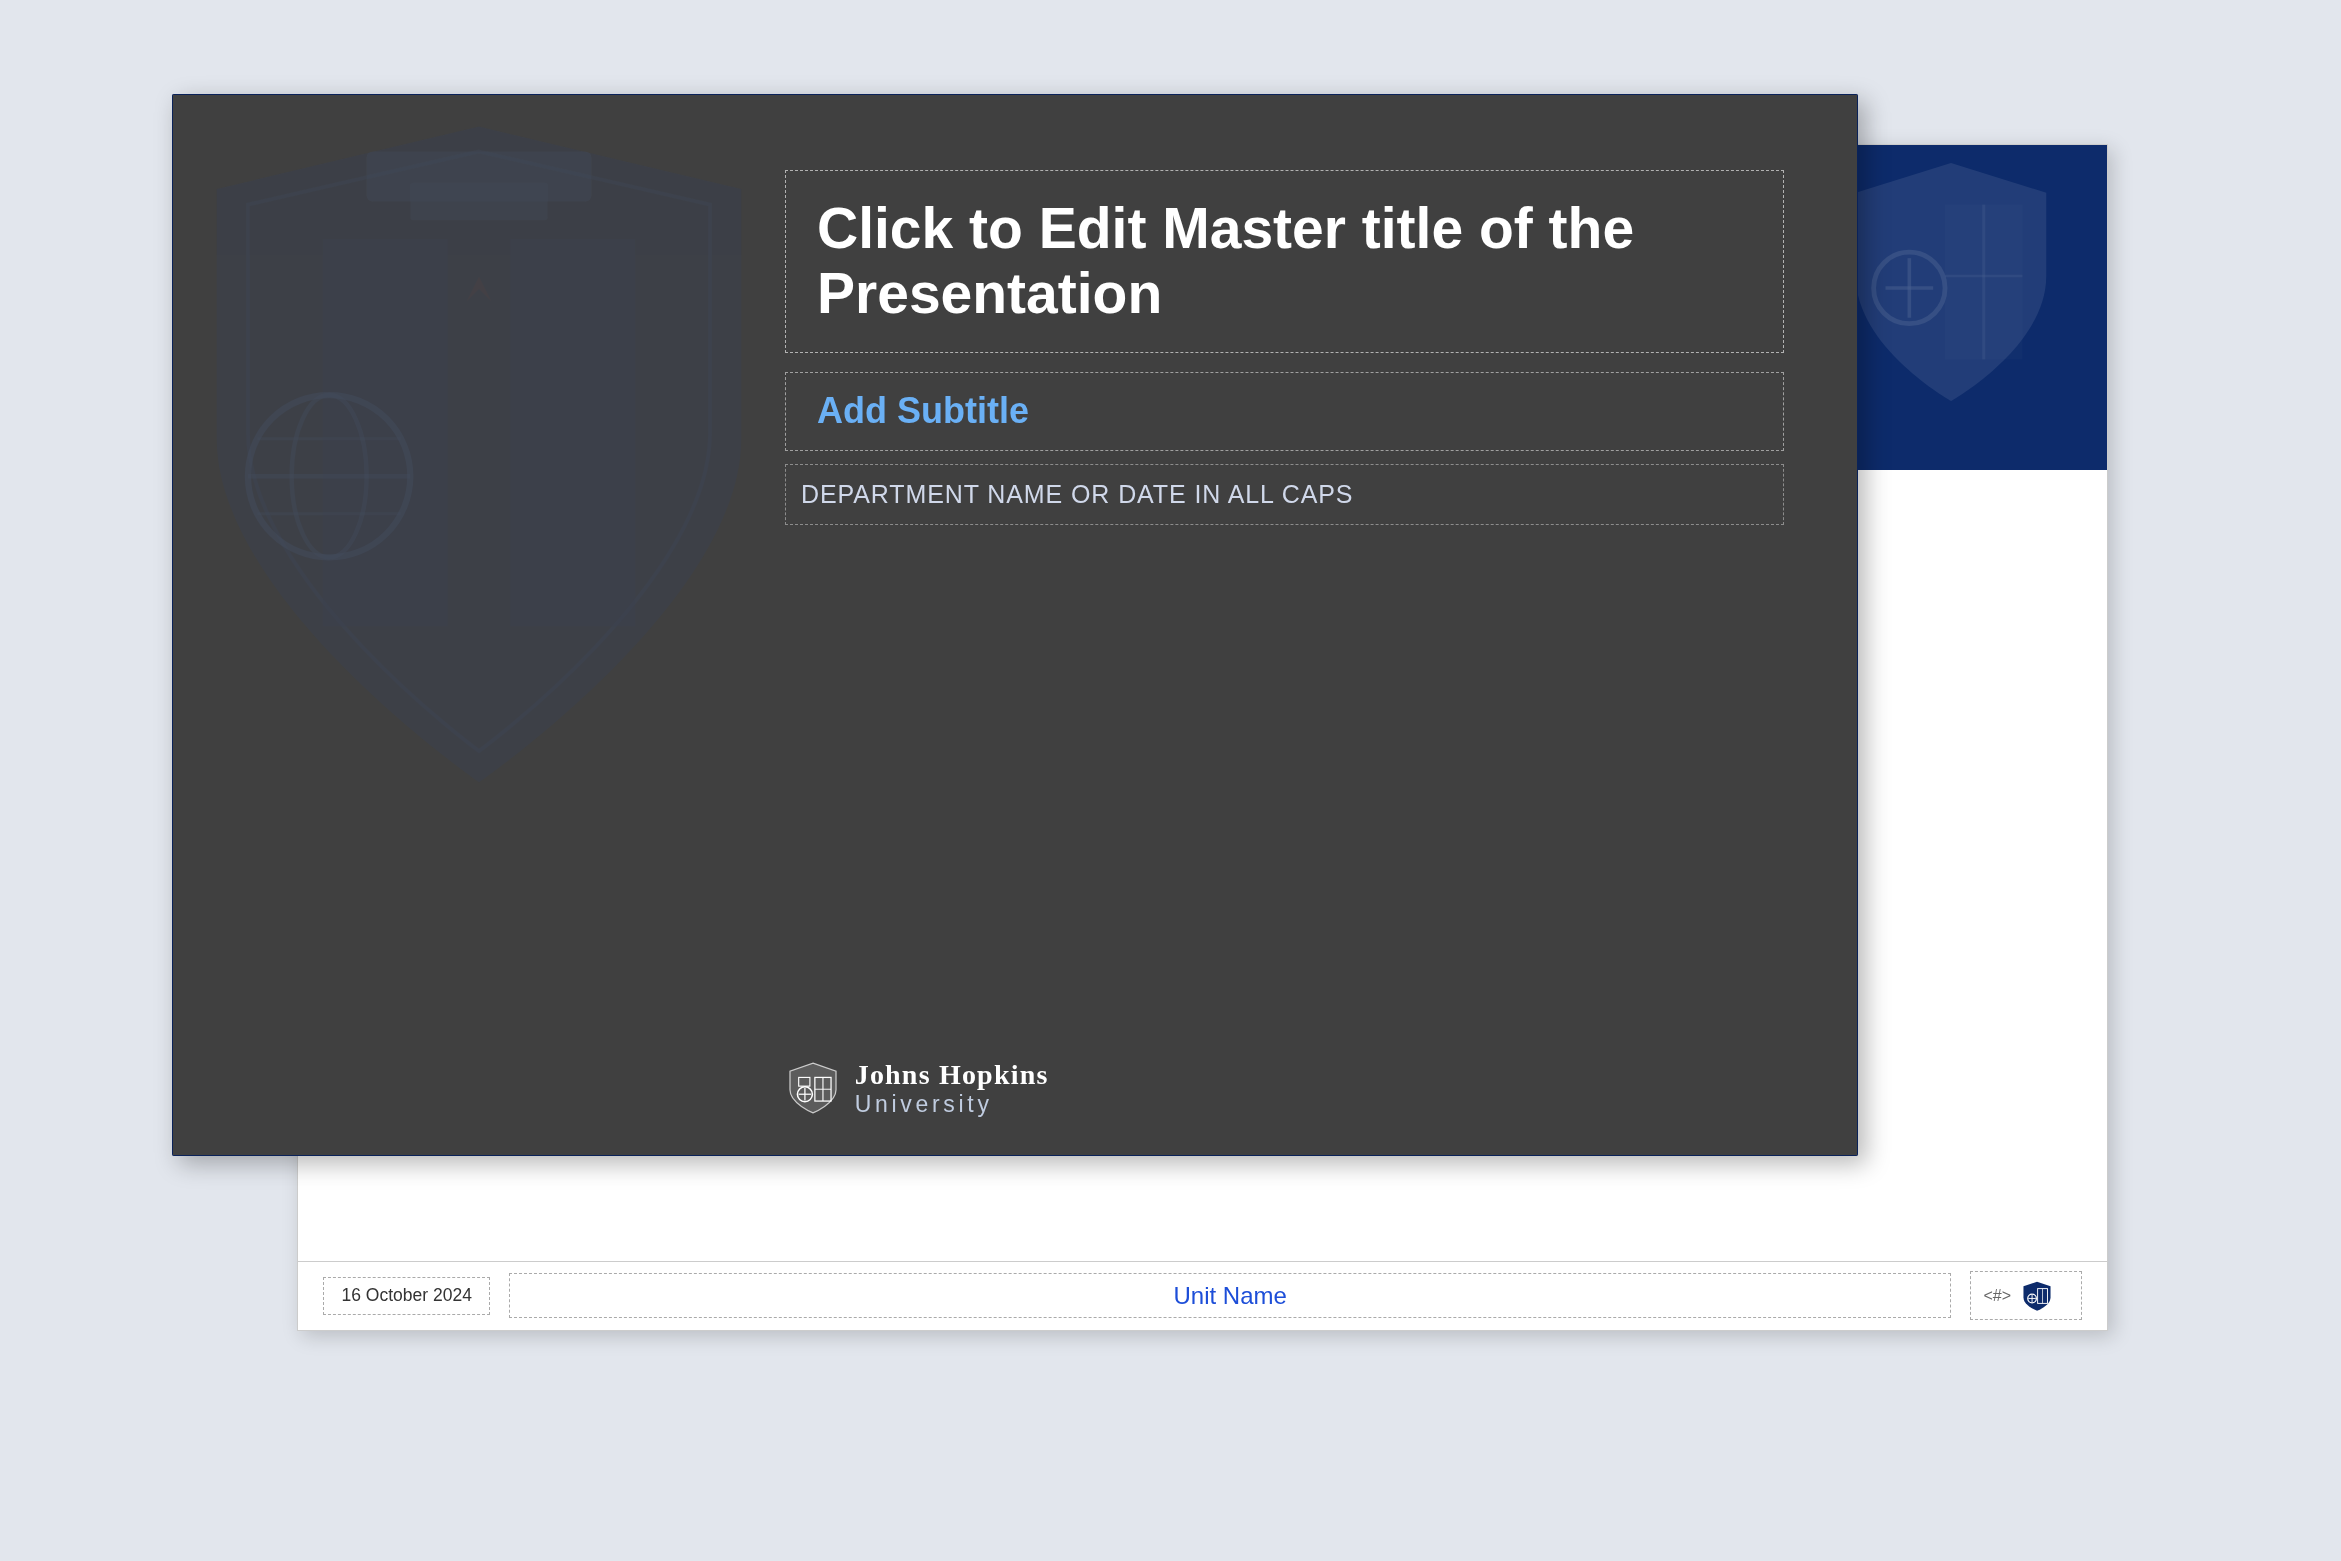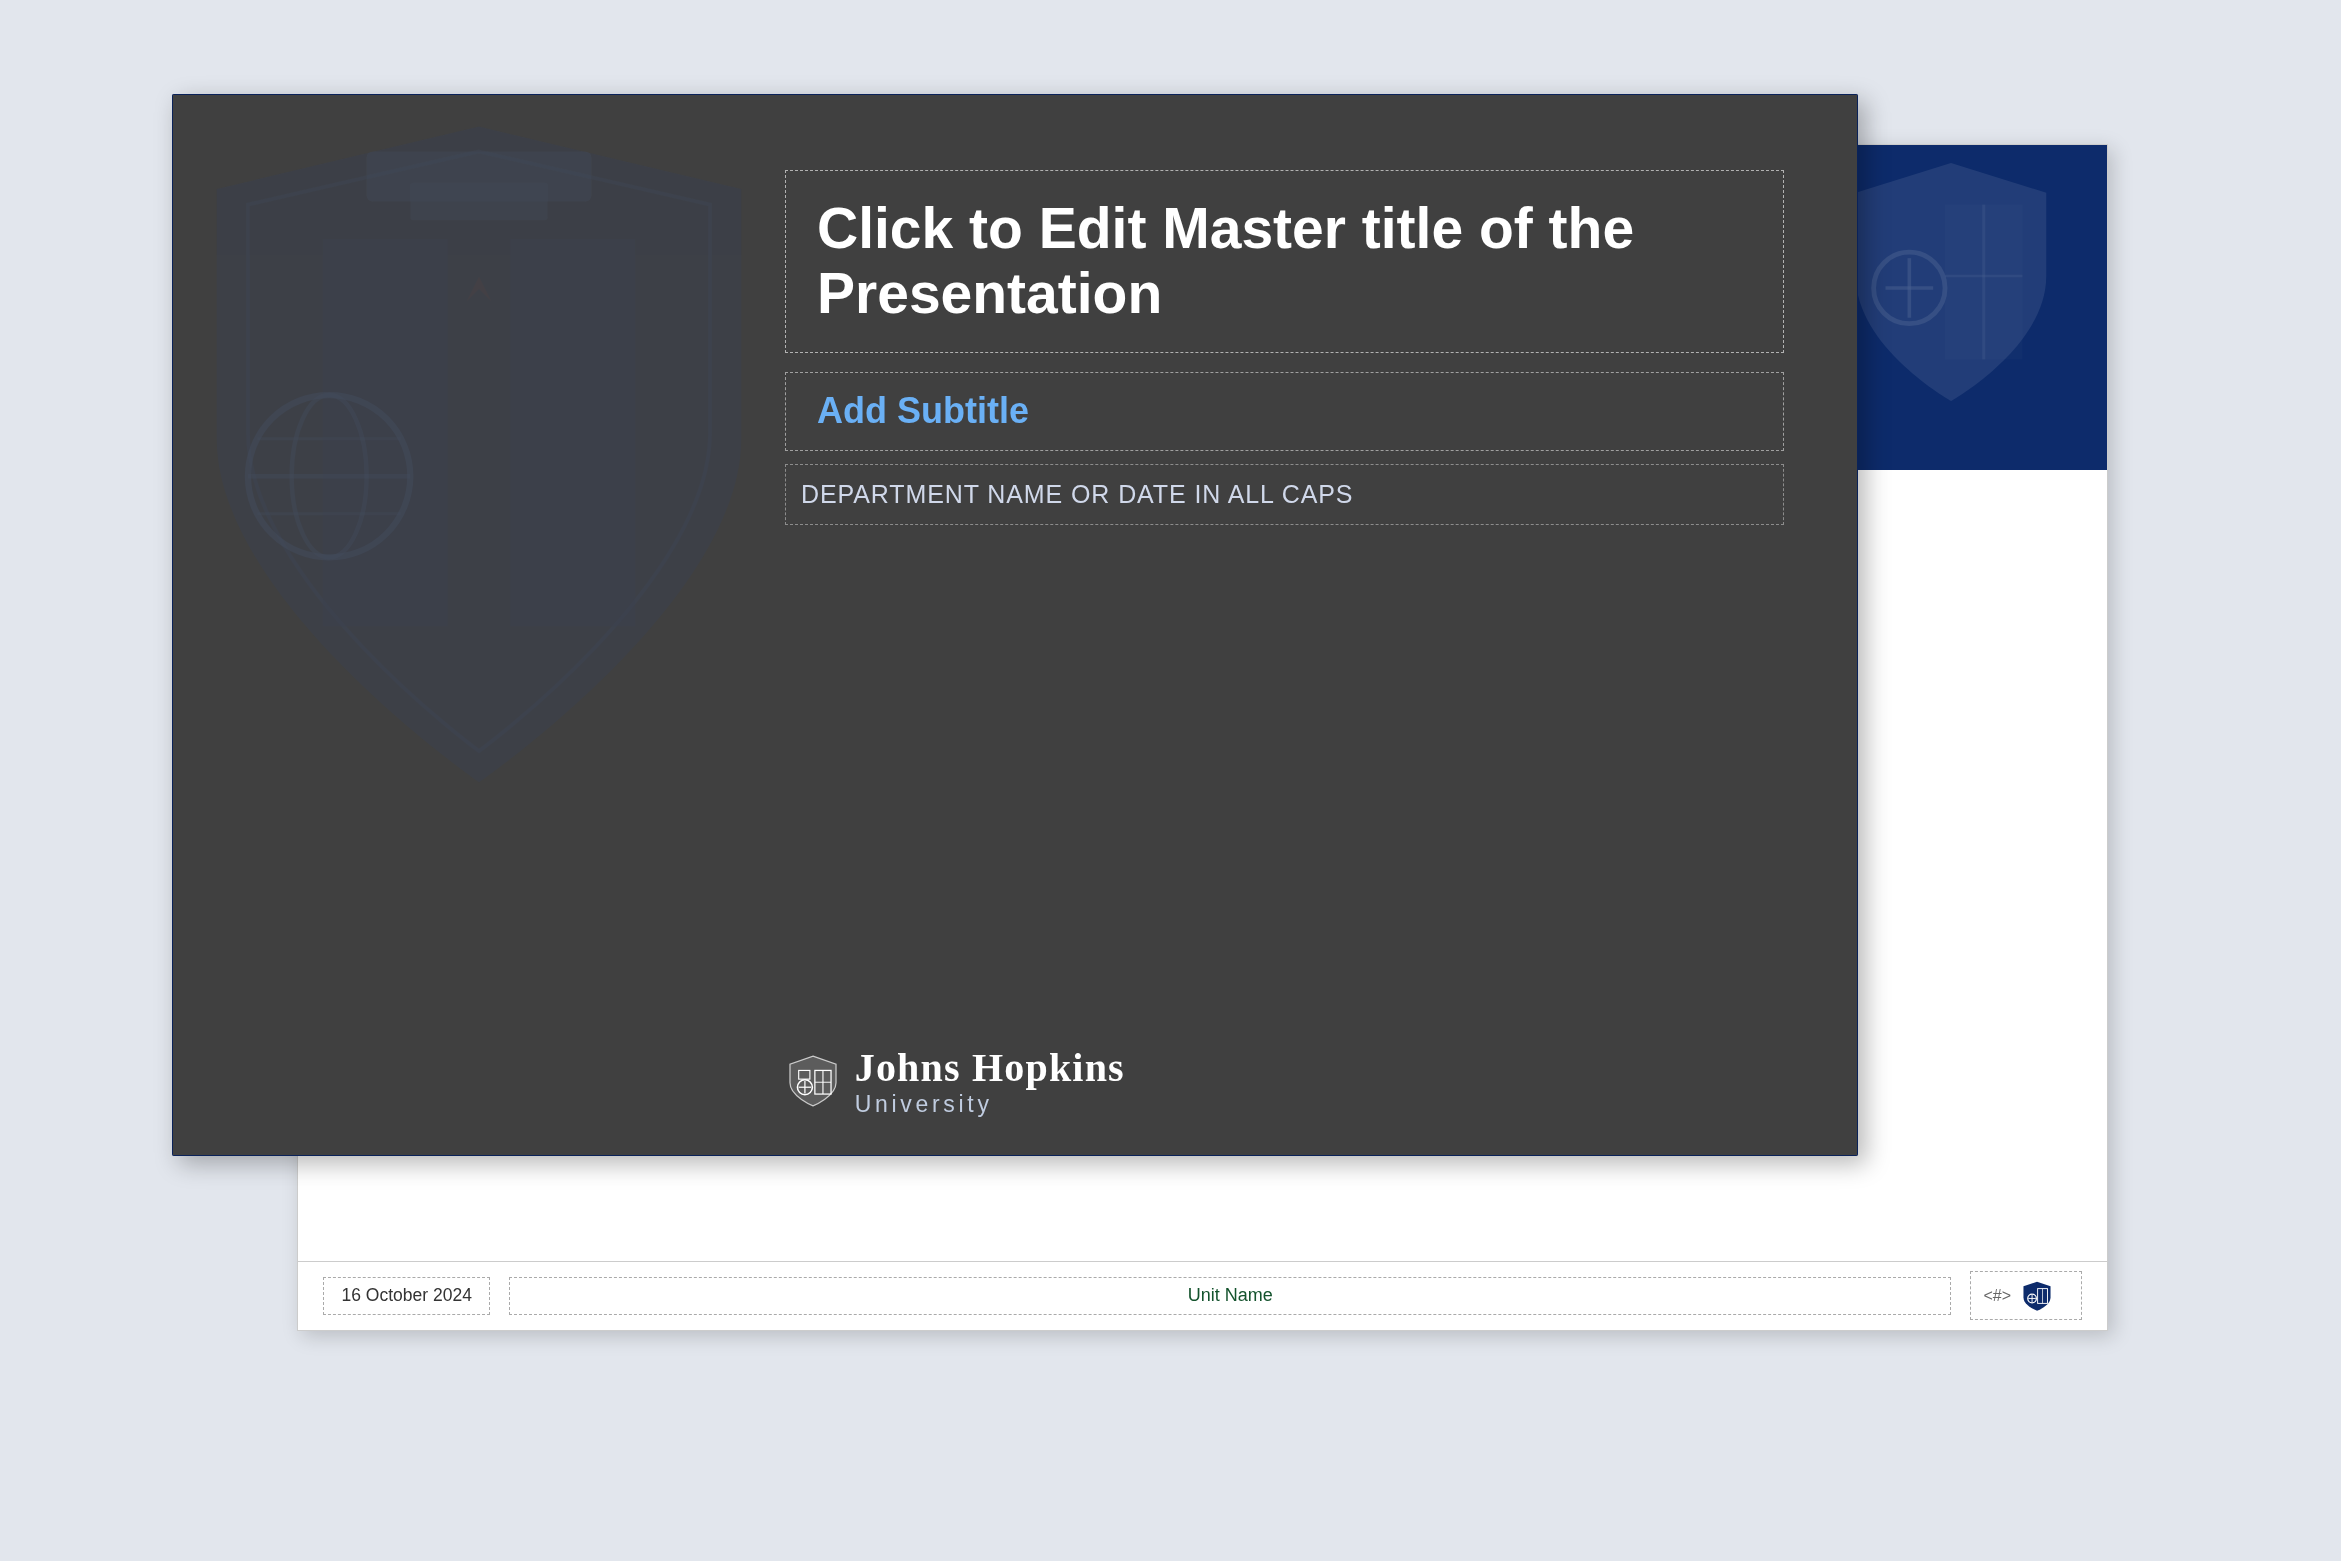--- a/index.html
+++ b/index.html
@@ -130,22 +130,22 @@
       font-size: 17.5px;
       color: #333;
       min-width: 137px;
       text-align: center;
     }
     .footer-unit-box {
       flex: 1;
       margin: 0 19px;
       border: 0.9px dashed #aaa;
       padding: 7.5px 17.5px;
-      font-size: 18px;
-      color: #14532d;
+      font-size: 24px;
+      color: #1d4ed8;
       text-align: center;
     }
     .footer-page-box {
       border: 0.9px dashed #aaa;
       padding: 7.5px 12.5px;
       display: flex;
       align-items: center;
       gap: 10px;
       font-size: 16px;
       color: #666;
@@ -223,21 +223,21 @@
       left: 612px;
       display: flex;
       align-items: center;
       gap: 13.7px;
     }
     .jhu-logo-text {
       display: flex;
       flex-direction: column;
     }
     .jhu-name {
-      font-size: 40px;
+      font-size: 28px;
       font-weight: 700;
       color: #fff;
       letter-spacing: 1.2px;
       font-family: 'Georgia', serif;
       text-align: right;
     }
     .jhu-university {
       font-size: 23px;
       color: #c0cce0;
       letter-spacing: 3.7px;

